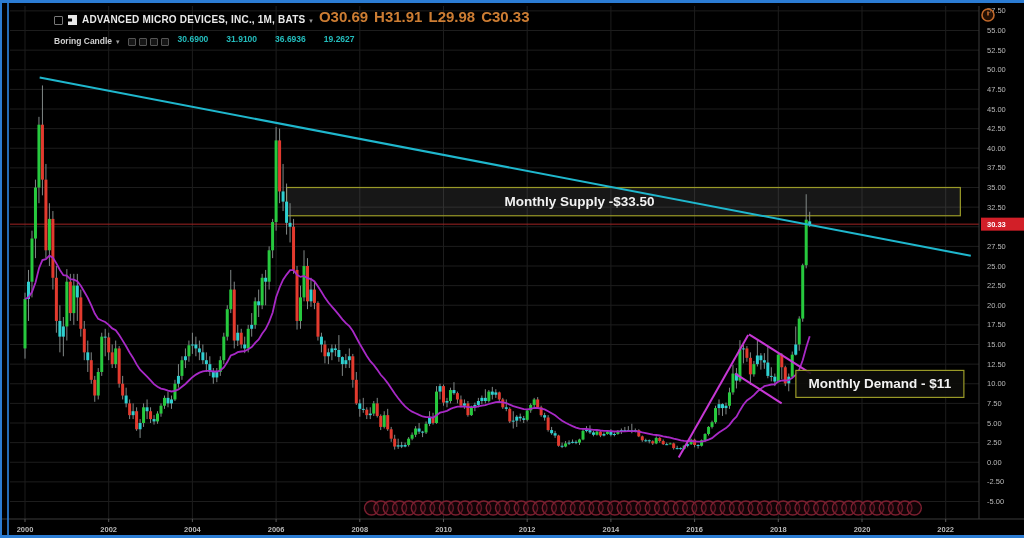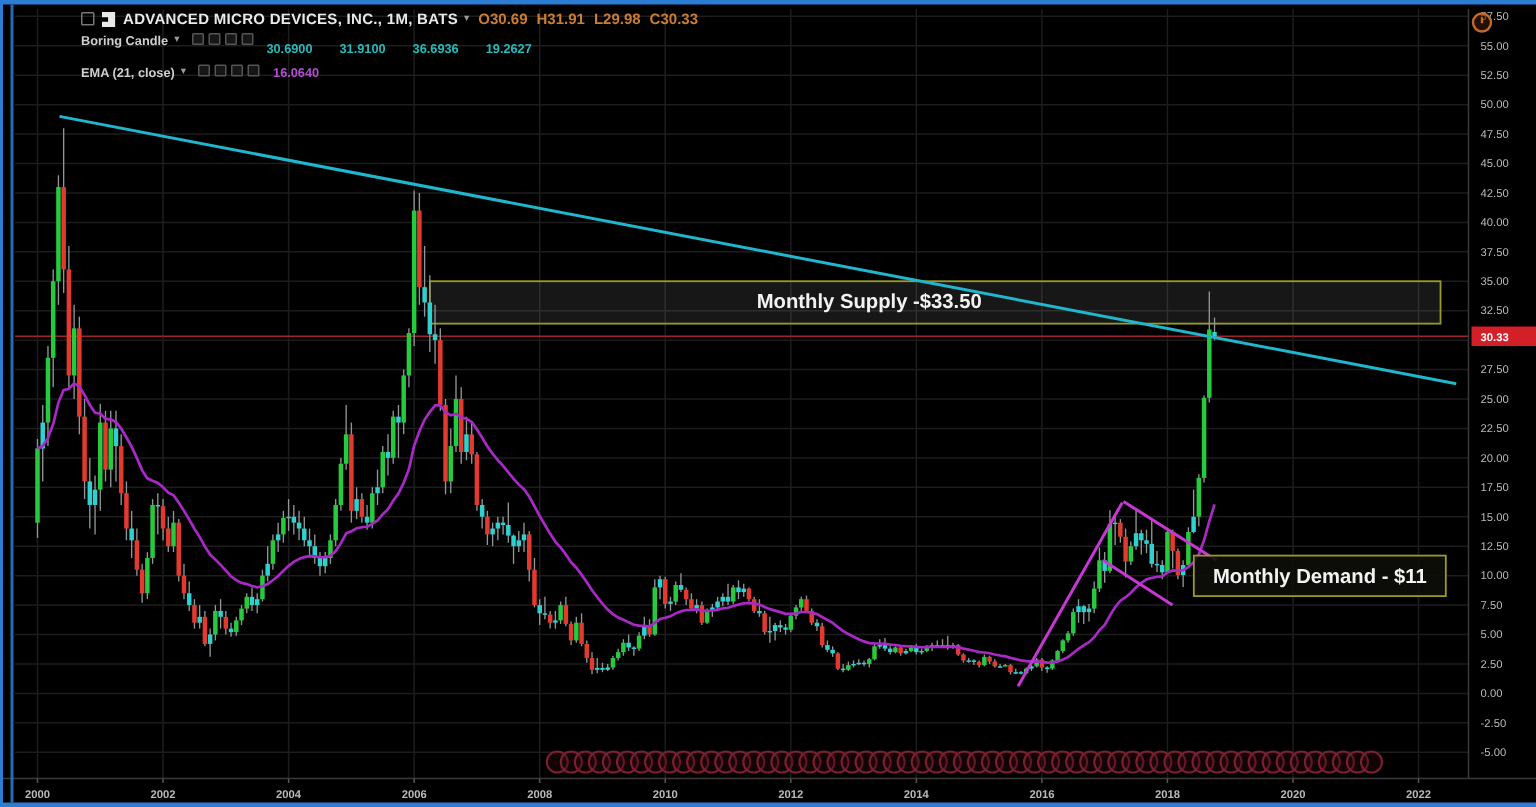--- a/index.html
+++ b/index.html
@@ -6,28 +6,28 @@
   html,body { width:1024px; height:538px; background:#000; overflow:hidden;
     font-family:"Liberation Sans", sans-serif; }
   #app { position:relative; width:1024px; height:538px; background:#000;
     border-top:3px solid #2b7cd3; border-bottom:3px solid #2b7cd3;
     border-left:2px solid #2b7cd3; }
   #chart-svg { position:absolute; left:0; top:0; }
   #left-pane-edge { position:absolute; left:5px; top:0; width:2px; height:532px;
     background:#2b7cd3; opacity:.85; }
   
   #legend { position:absolute; left:12px; top:5px; z-index:5; }
-  .lg-row { display:flex; align-items:flex-start; margin-bottom:3px;padding-left:40px; }
+  .lg-row { display:flex; align-items:flex-end; margin-bottom:3px;padding-left:40px; }
   .win-ico { width:9px; height:9px; border:1px solid #777; margin-right:5px;
     display:inline-block; border-radius:1px; }
   .logo { width:9px; height:10px; background:#e8e8e8; margin-right:5px;
     display:inline-block; clip-path:polygon(0 0,100% 0,100% 100%,0 100%,0 65%,45% 65%,45% 35%,0 35%); }
   .title { color:#e9e9e9; font-size:10px; font-weight:bold; letter-spacing:.2px; }
   .caret { color:#9a9a9a; font-size:7px; margin:0 6px 0 4px; }
-  .ohlc { font-size:10px; font-weight:bold; color:#cd7d33; }
+  .ohlc { font-size:15px; font-weight:bold; color:#cd7d33; }
   .ohlc span { margin-right:6px; }
   .ind-name { color:#cfcfcf; font-size:8.5px;font-weight:bold; }
   .tog { width:8px; height:8px; border:1px solid #555; background:#161616;
     display:inline-block; margin-right:3px; border-radius:1px; }
   .togwrap { margin:0 6px 0 2px; display:inline-flex; }
   .vals-teal span { color:#23bdbd; font-size:8.5px; font-weight:bold; margin-right:18px; }
   .val-ema { color:#b14fd0; font-size:8.5px; font-weight:bold; }
   text { font-family:"Liberation Sans", sans-serif; }
 </style>
 </head>
@@ -686,25 +686,14 @@
       <span class="togwrap">
         <span class="tog"></span>
         <span class="tog"></span>
         <span class="tog"></span>
         <span class="tog"></span>
       </span>
       <span class="vals-teal">
         <span>30.6900</span><span>31.9100</span><span>36.6936</span><span>19.2627</span>
       </span>
     </div>
-    <div class="lg-row">
-      <span class="ind-name">EMA (21, close)</span>
-      <span class="caret">▾</span>
-      <span class="togwrap">
-        <span class="tog"></span>
-        <span class="tog"></span>
-        <span class="tog"></span>
-        <span class="tog"></span>
-      </span>
-      <span class="val-ema">16.0640</span>
-    </div>
   </div>
 </div>
 
 </body></html>

